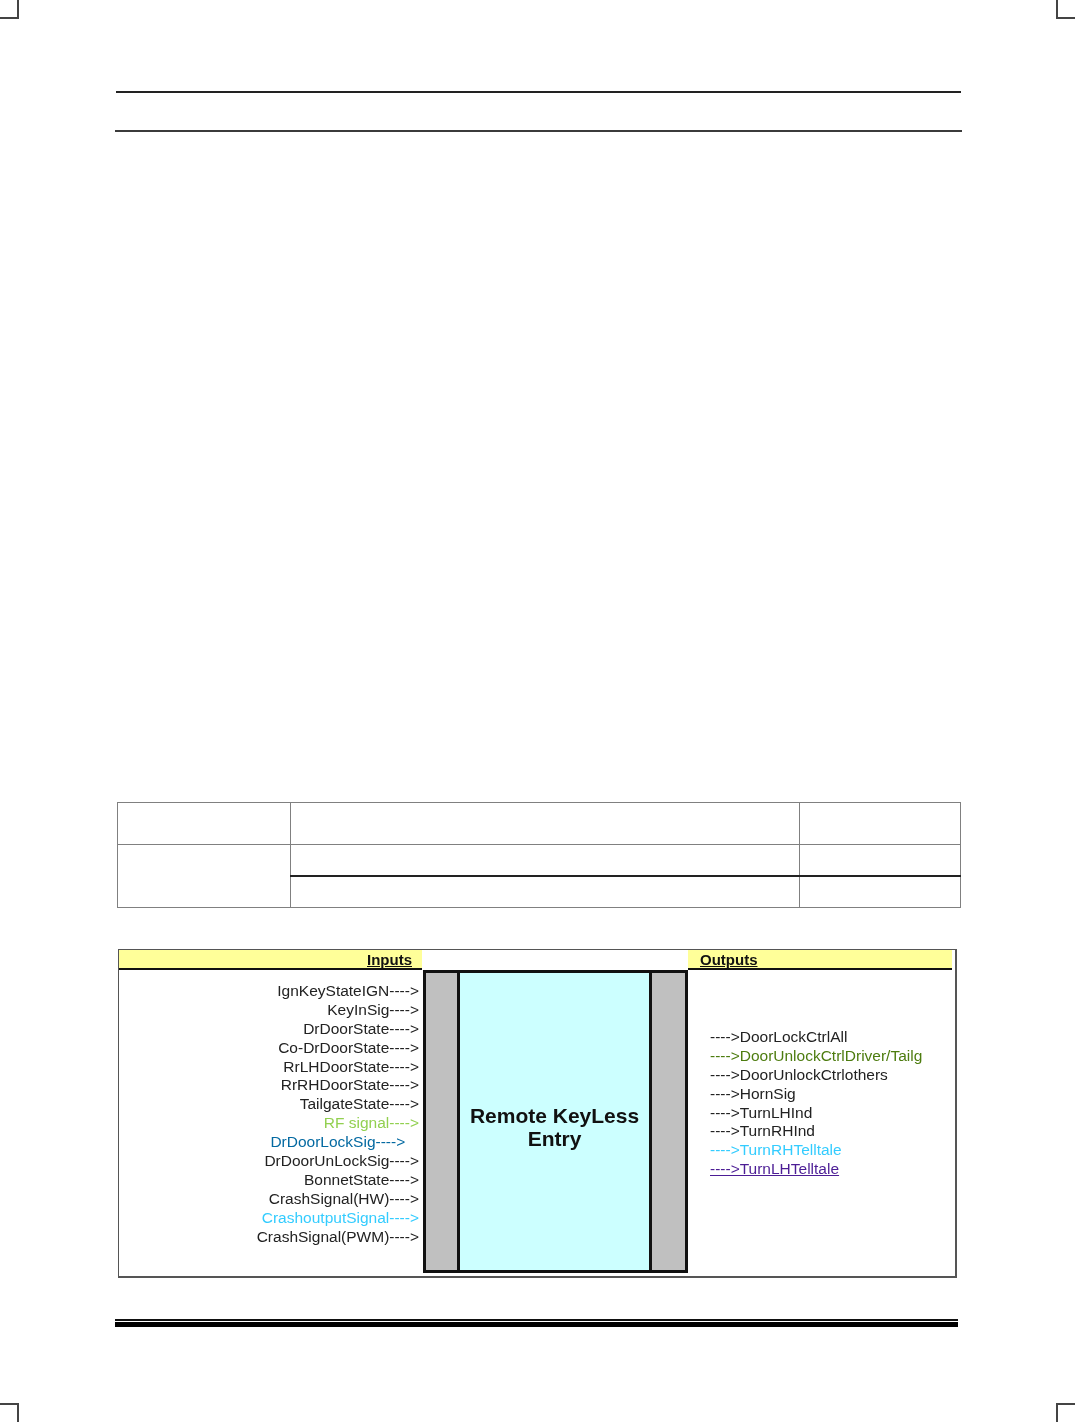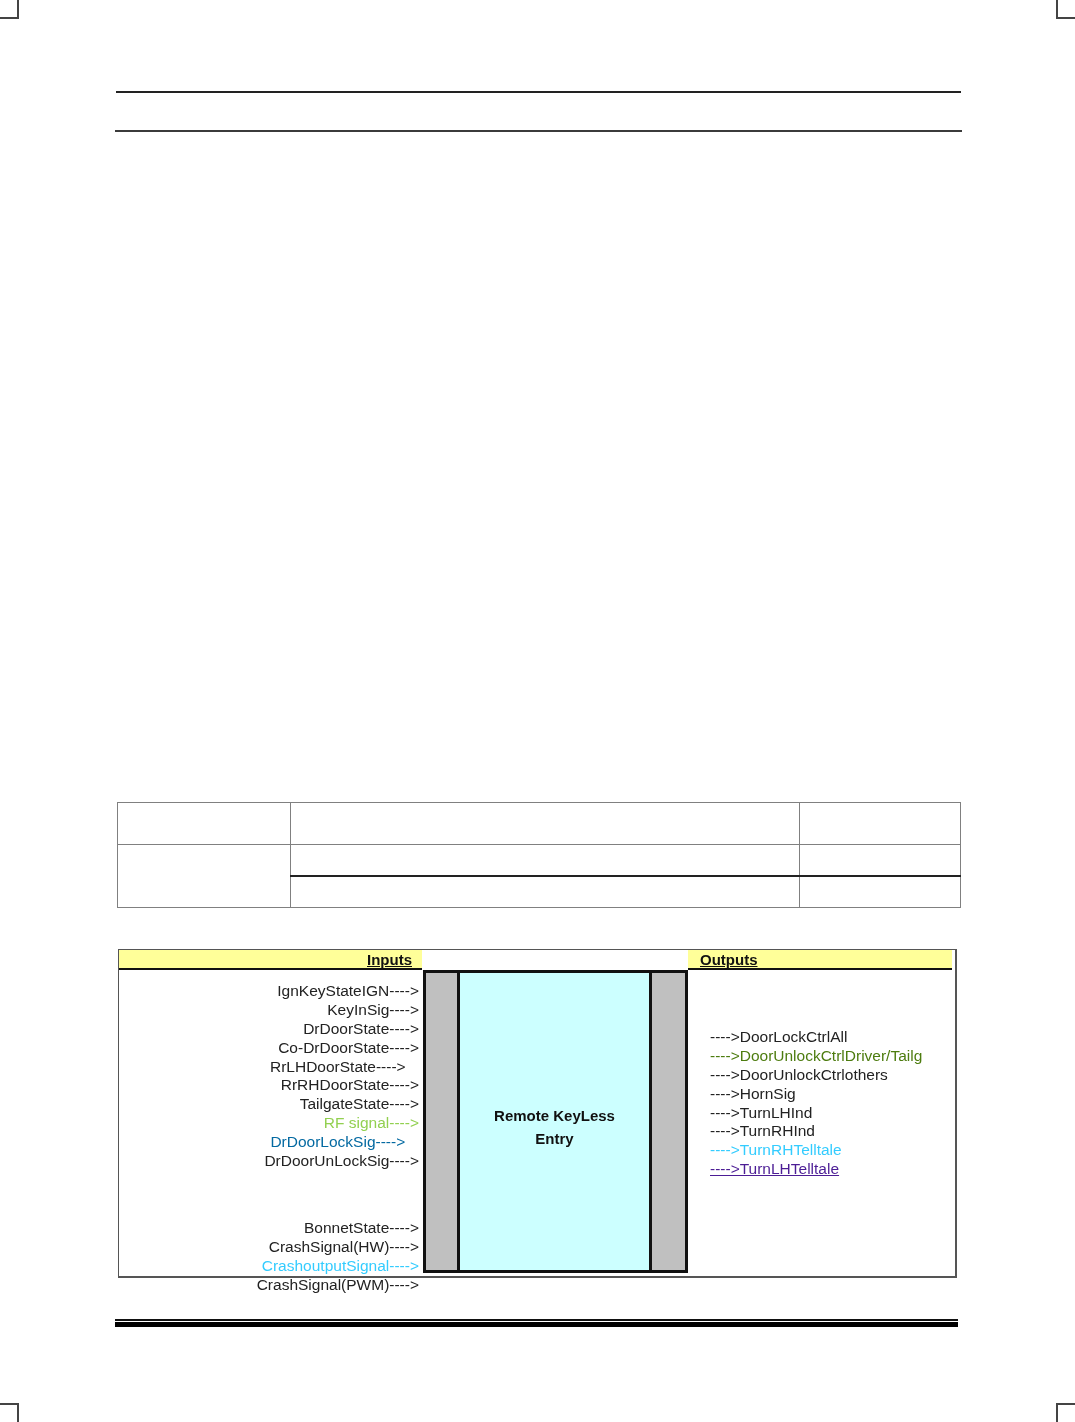--- a/index.html
+++ b/index.html
@@ -35,21 +35,21 @@
            font-weight: bold; font-size: 15px; line-height: 19px; text-decoration: underline; color: #111; }
     .hdr.inputs { left: 0; width: 303px; text-align: right; padding-right: 10px; }
     .hdr.blank { left: 305px; width: 262px; background: #fff; border-bottom: none; }
     .hdr.outputs { left: 569px; width: 264px; text-align: left; padding-left: 12px; border-bottom: 2px solid #111; }
 
     .block { position: absolute; left: 304px; top: 20px; width: 265px; height: 303px;
              border: 3px solid #111; box-sizing: border-box; background: #c0c0c0; }
     .block .core { position: absolute; left: 31px; top: 0; width: 195px; height: 100%;
                    background: #ccffff; border-left: 3px solid #111; border-right: 3px solid #111; box-sizing: border-box;
                    display: flex; align-items: center; justify-content: center; text-align: center; }
-    .block .title { font-weight: bold; font-size: 15px; line-height: 23px; color: #111; margin-top: 11px; }
+    .block .title { font-weight: bold; font-size: 21px; line-height: 23px; color: #111; margin-top: 11px; }
 
     .sig-list { position: absolute; margin: 0; padding: 0; list-style: none; font-size: 15.5px; line-height: 18.9px; }
     .sig-list.in { right: 536px; top: 32px; text-align: right; white-space: nowrap; }
     .sig-list.out { left: 571px; top: 78px; text-align: left; white-space: nowrap; width: 263px; overflow: hidden; margin-left: 20px; }
     .sig-list li { height: 18.9px; }
   </style>
 </head>
 <body>
 
 <div class="corner tl"></div>
@@ -91,27 +91,27 @@
         <div>Entry</div>
       </div>
     </div>
   </div>
 
   <ul class="sig-list in" id="inputs-list">
       <li style="color: rgb(34, 34, 34);">IgnKeyStateIGN----&gt;</li>
       <li style="color: rgb(34, 34, 34);">KeyInSig----&gt;</li>
       <li style="color: rgb(34, 34, 34);">DrDoorState----&gt;</li>
       <li style="color: rgb(34, 34, 34);">Co-DrDoorState----&gt;</li>
-      <li style="color: rgb(34, 34, 34); text-align: center;">RrLHDoorState----&gt;</li>
+      <li style="color: rgb(34, 34, 34);">RrLHDoorState----&gt;</li>
       <li style="color: rgb(34, 34, 34);">RrRHDoorState----&gt;</li>
       <li style="color: rgb(34, 34, 34);">TailgateState----&gt;</li>
       <li style="color: rgb(146, 208, 80);">RF signal----&gt;</li>
       <li style="color: #0369a1; text-align: center;">DrDoorLockSig----&gt;</li>
       <li style="color: rgb(34, 34, 34);">DrDoorUnLockSig----&gt;</li>
-      <li style="color: rgb(34, 34, 34); margin-top: 48px;">BonnetState----&gt;</li>
+      <li style="color: rgb(34, 34, 34);">BonnetState----&gt;</li>
       <li style="color: rgb(34, 34, 34);">CrashSignal(HW)----&gt;</li>
       <li style="color: rgb(51, 204, 255);">CrashoutputSignal----&gt;</li>
       <li style="color: rgb(34, 34, 34);">CrashSignal(PWM)----&gt;</li>
     </ul>
   <ul class="sig-list out" id="outputs-list">
       <li style="color: rgb(34, 34, 34);">----&gt;DoorLockCtrlAll</li>
       <li style="color: #4d7c0f;">----&gt;DoorUnlockCtrlDriver/Tailg</li>
       <li style="color: rgb(34, 34, 34);">----&gt;DoorUnlockCtrlothers</li>
       <li style="color: rgb(34, 34, 34);">----&gt;HornSig</li>
       <li style="color: rgb(34, 34, 34);">----&gt;TurnLHInd</li>

